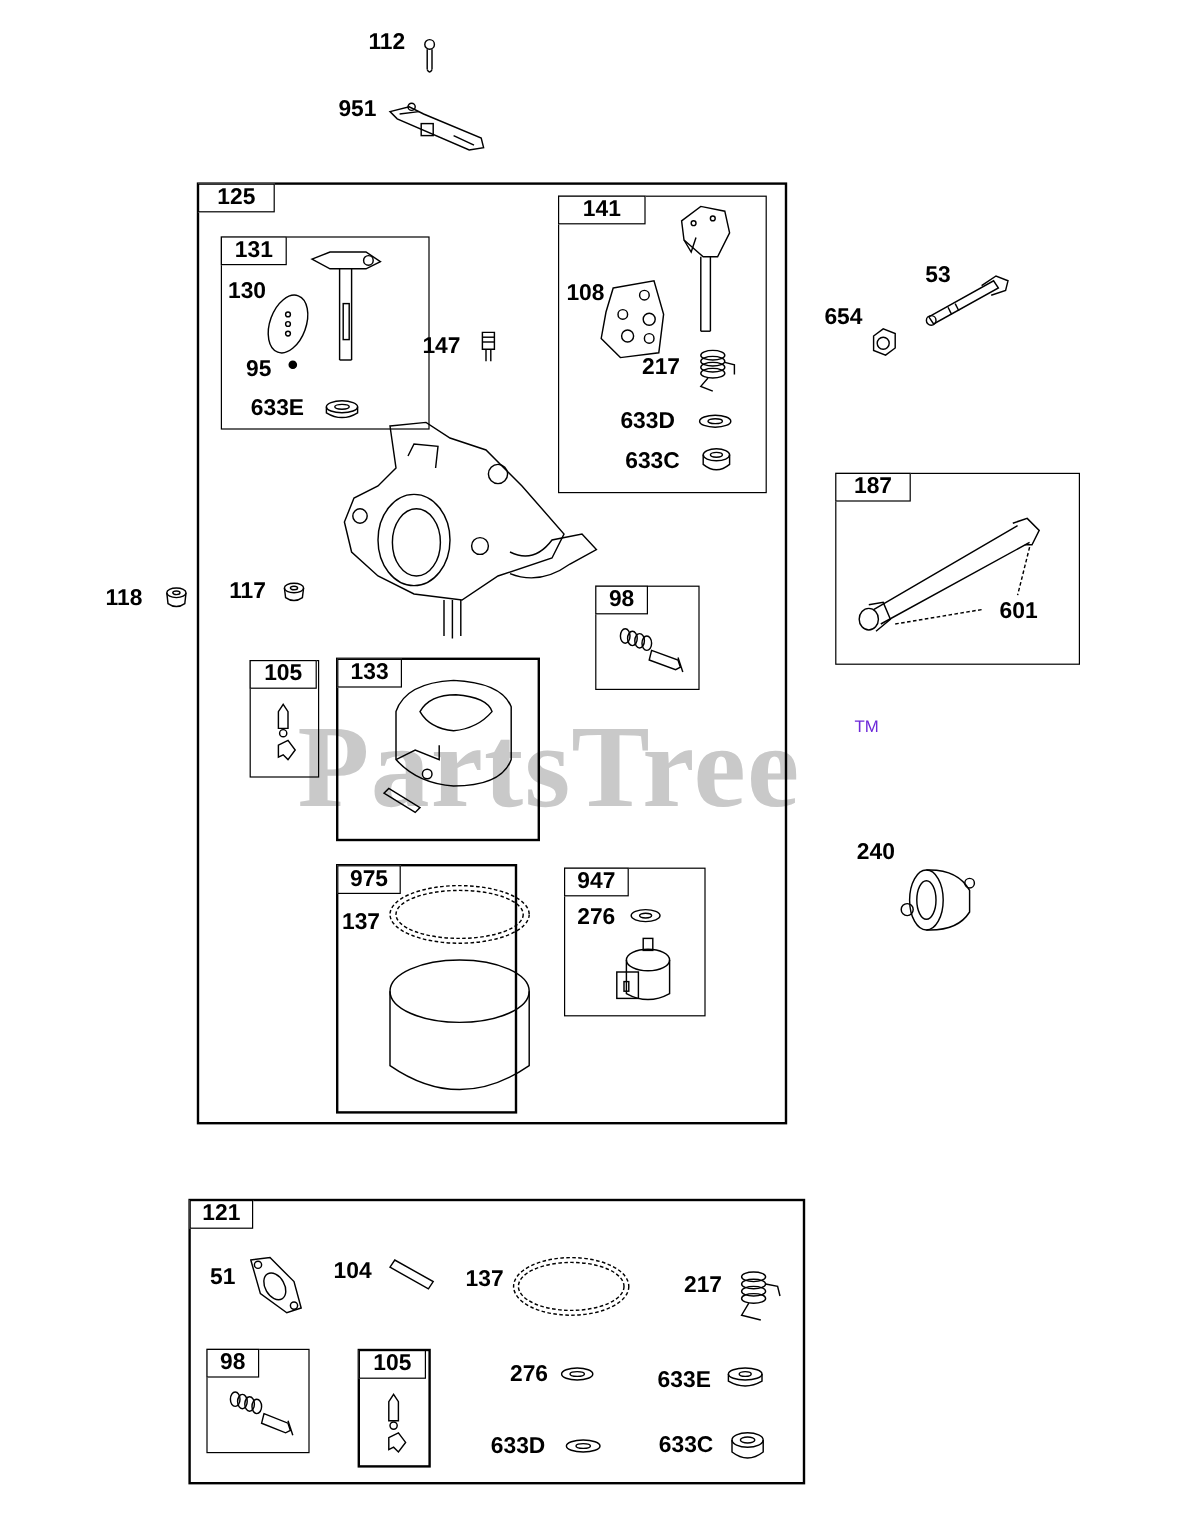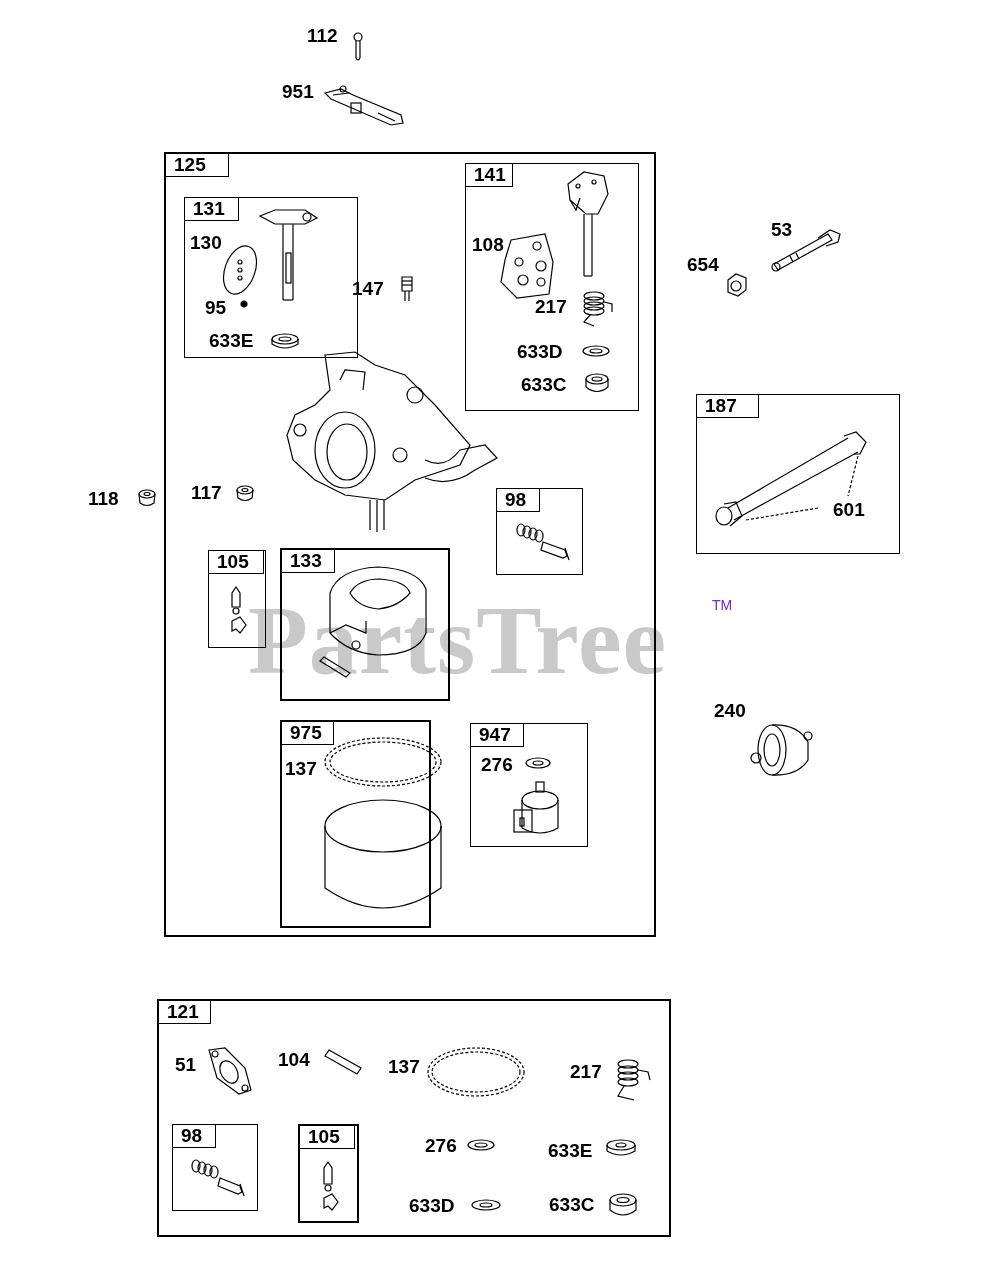--- a/index.html
+++ b/index.html
@@ -1,18 +1,18 @@
 <!DOCTYPE html>
 <html><head>
 <meta charset="utf-8">
 <style>
   html, body { margin:0; padding:0; background:#ffffff; }
   body { width:989px; height:1280px; position:relative; overflow:hidden;
          font-family:"Liberation Sans", "DejaVu Sans", sans-serif; color:#000; }
-  .box { position:absolute; border:2px solid #000; box-sizing:border-box; background:transparent; }
+  .box { position:absolute; border:2px solid #000; box-sizing:border-box; background:transparent;text-align:center; }
   .box.thin { border-width:1.5px; }
   .tag { position:absolute; left:-1px; top:-1px; border:1.5px solid #000; background:#fff;
          font-weight:bold; font-size:19px; line-height:22px; padding:0 8px; box-sizing:border-box; }
   .lbl { position:absolute; font-weight:bold; font-size:19px; line-height:22px; white-space:nowrap; }
   svg.part { position:absolute; overflow:visible; }
   svg.part * { fill:none; stroke:#000; stroke-width:1.2; }
   .wm { position:absolute; left:248px; top:590px; font-family:Liberation Serif, serif;
         font-weight:bold; font-size:98px; color:#c9c9c9; letter-spacing:1px; line-height:100px; z-index:0; }
   .tm { position:absolute; left:712px; top:597px; font-size:14px; color:#6d28d9; }
   .dash { stroke-dasharray:3 2; }
@@ -75,21 +75,21 @@
 <div class="lbl" style="left:352px;top:278px">147</div>
 <svg class="part" style="left:400px;top:273px" width="16" height="32">
   <path d="M2 4 L12 4 L12 18 L2 18 Z"></path>
     <line x1="2" y1="8" x2="12" y2="8"></line>
     <line x1="2" y1="12" x2="12" y2="12"></line>
     <line x1="5" y1="18" x2="5" y2="28"></line>
     <line x1="9" y1="18" x2="9" y2="28"></line>
 </svg>
 
 <div class="box thin" style="left:465px;top:163px;width:174px;height:248px">
-  <div class="tag" style="width:48px">141</div>
+  <div class="tag" style="width:73px">141</div>
 </div>
 <div class="lbl" style="left:472px;top:234px">108</div>
 <svg class="part" style="left:497px;top:232px" width="60" height="70">
   <path d="M14 8 L48 2 L56 30 L52 62 L20 66 L4 50 L8 28 Z"></path>
     <circle cx="40" cy="14" r="4"></circle>
     <circle cx="44" cy="34" r="5"></circle>
     <circle cx="22" cy="30" r="4"></circle>
     <circle cx="26" cy="48" r="5"></circle>
     <circle cx="44" cy="50" r="4"></circle>
 </svg>

